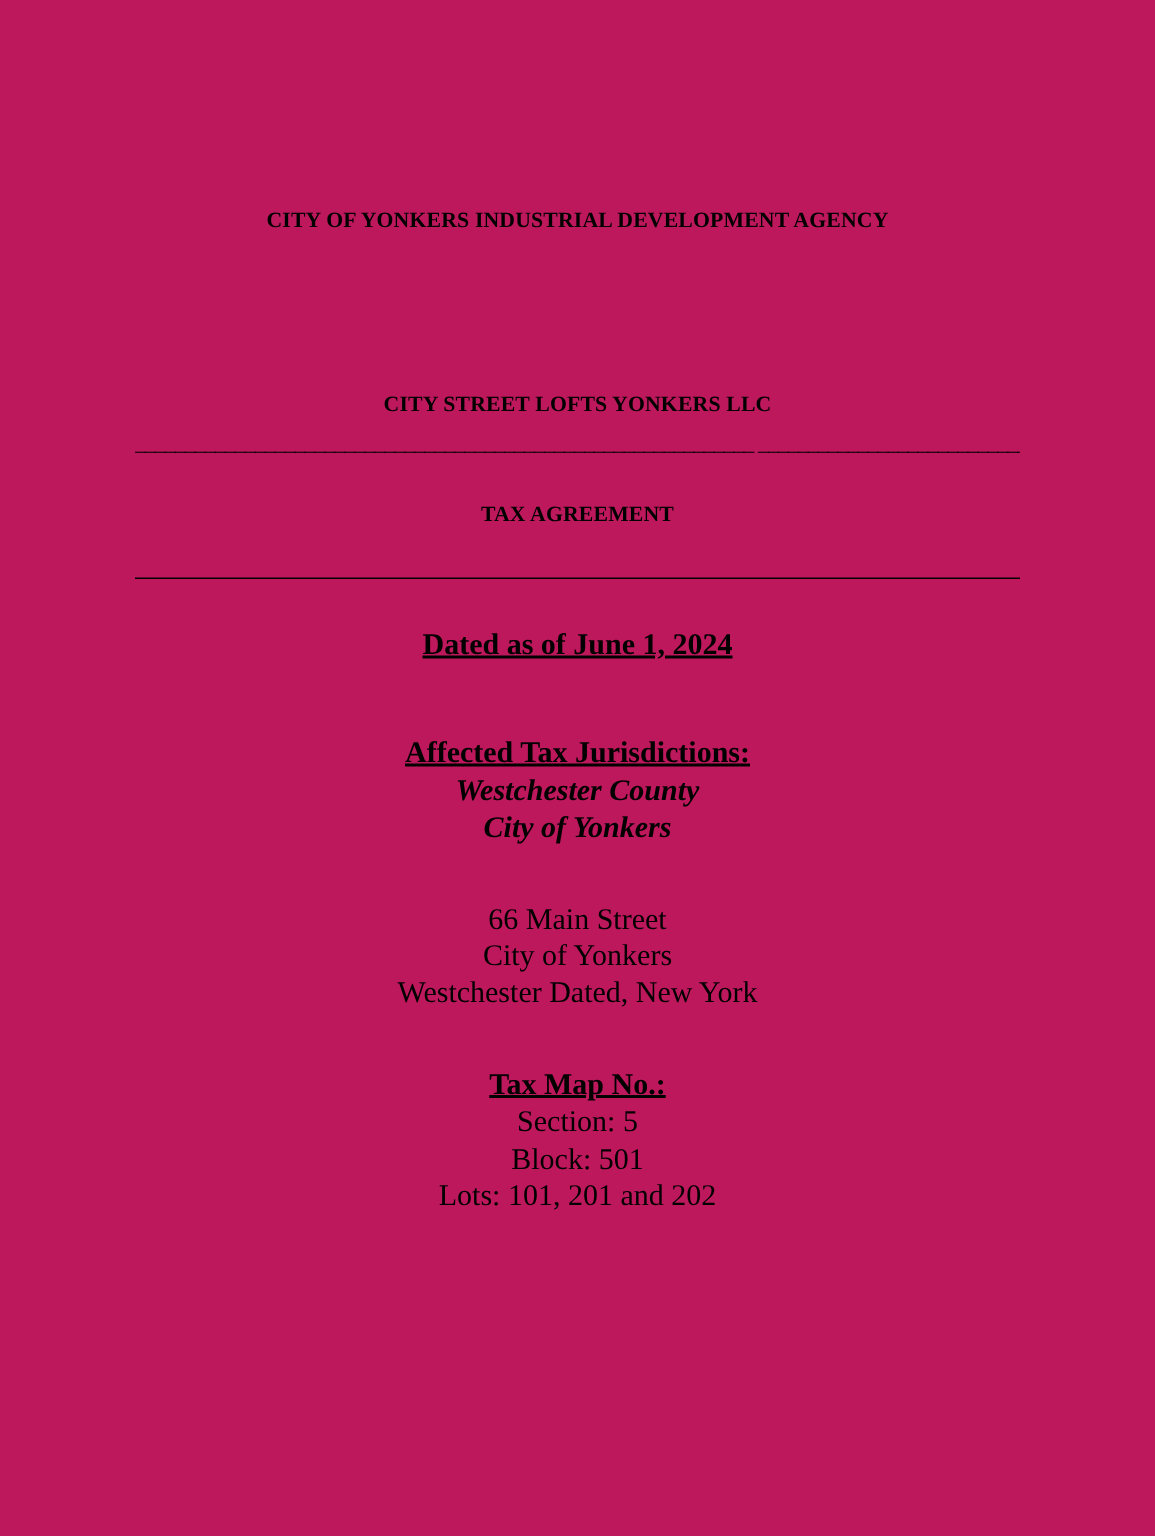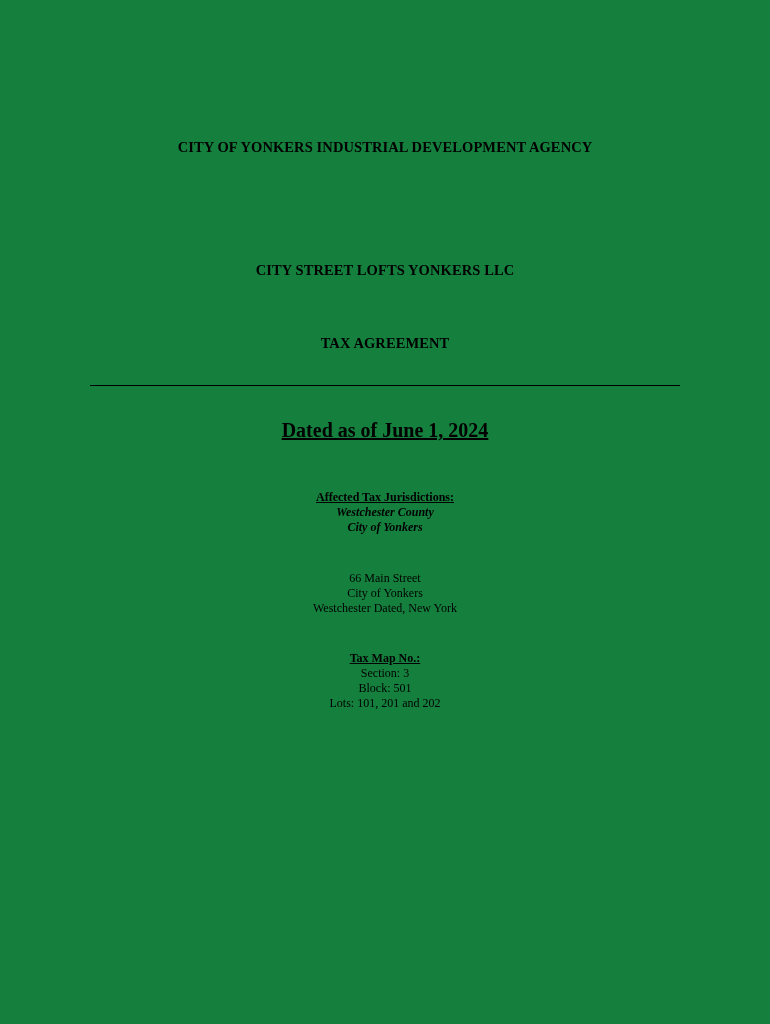--- a/index.html
+++ b/index.html
@@ -12,21 +12,21 @@
     height: 1024px;
     font-family: "Liberation Serif", serif;
     color: #000000;
     position: relative;
     overflow: hidden;
   }
   .page {
     position: relative;
     width: 770px;
     height: 1024px;
-    background: #15803d;
+    background: #be185d;
     box-sizing: border-box;
   }
 
   .doc-body {
     position: absolute;
     left: 90px;
     top: 0;
     width: 590px;
   }
 
@@ -70,21 +70,21 @@
     width: 590px;
   }
 
   .dated {
     font-size: 20px;
     font-weight: bold;
     text-decoration: underline;
   }
 
   .block {
-    font-size: 12px;
+    font-size: 20px;
     line-height: 1.24;
   }
   .block .hdr {
     font-weight: bold;
     text-decoration: underline;
   }
   .block .hdr-plain {
     font-weight: bold;
   }
   .block .sub-bold {
@@ -146,19 +146,19 @@
       <div class="plain">66 Main Street</div>
       <div class="plain">City of Yonkers</div>
       <div class="plain">Westchester Dated, New York</div>
     </div>
 
     <div class="spacer-sm"></div>
     <div style="height:16px"></div>
 
     <div class="center block">
       <div class="hdr">Tax Map No.:</div>
-      <div class="plain">Section: 3</div>
+      <div class="plain">Section: 5</div>
       <div class="plain">Block: 501</div>
       <div class="plain">Lots: 101, 201 and 202</div>
     </div>
 
   </div>
 </div>
 
 </body></html>

